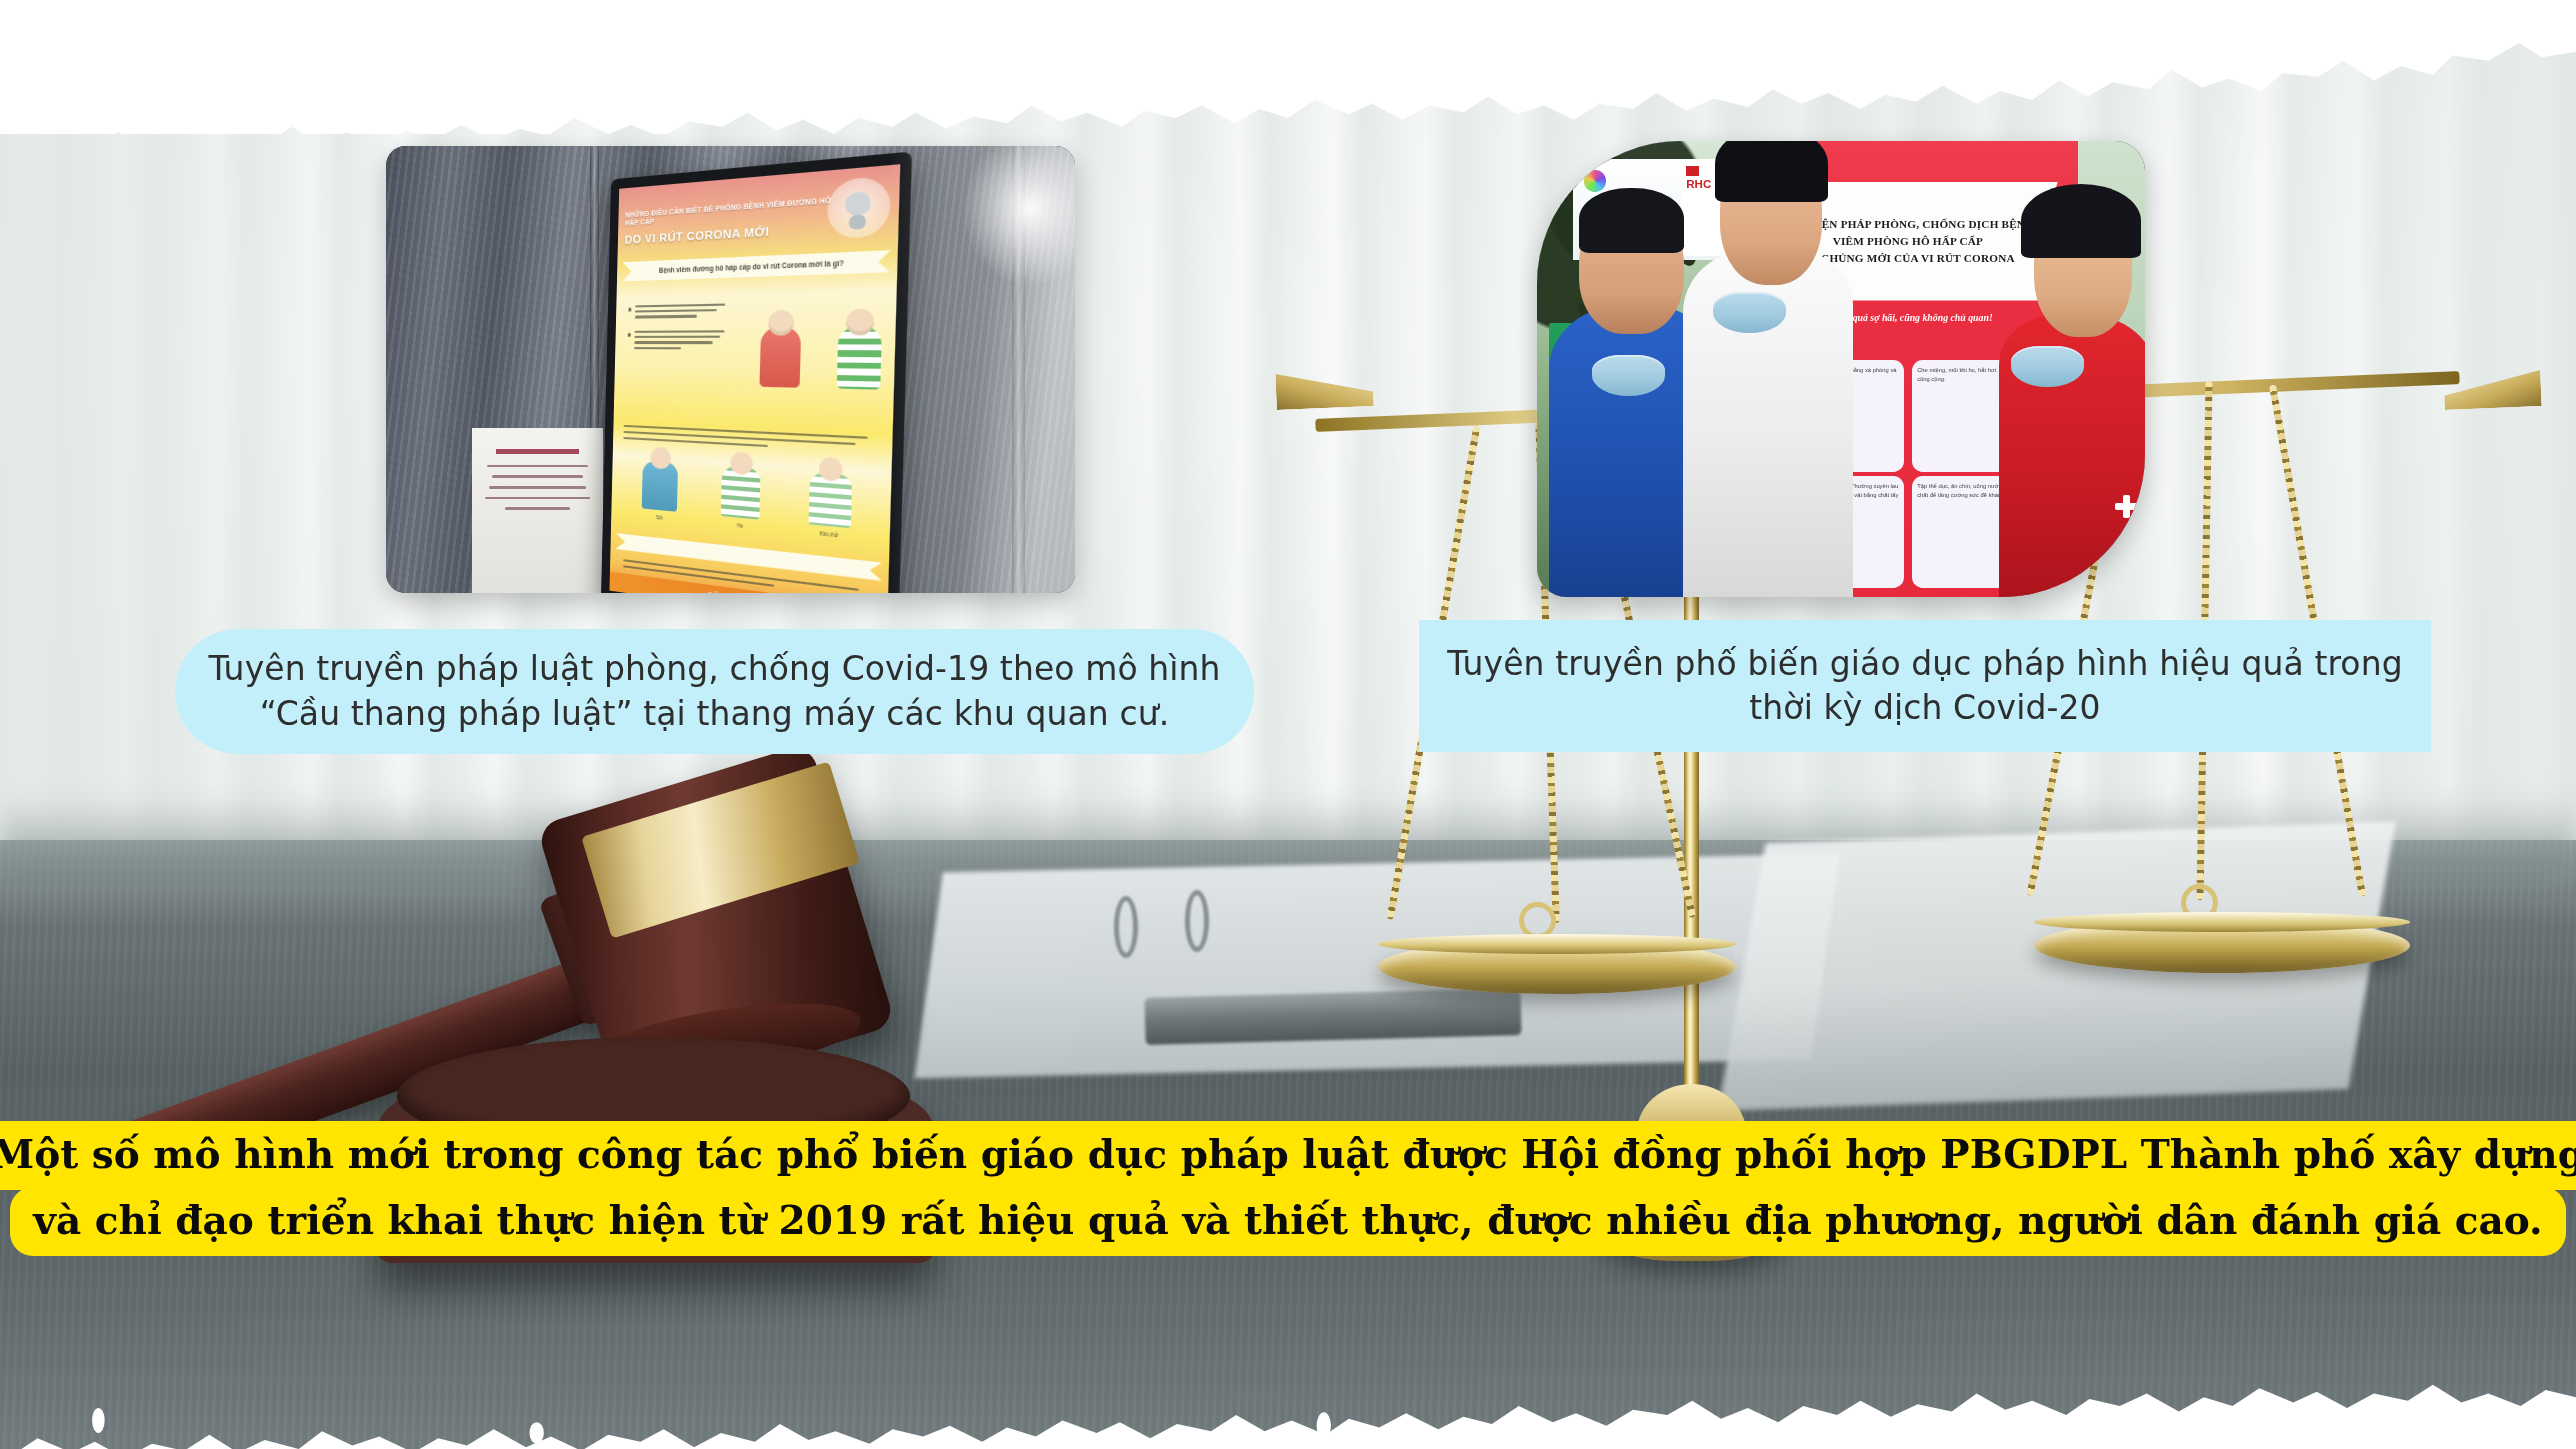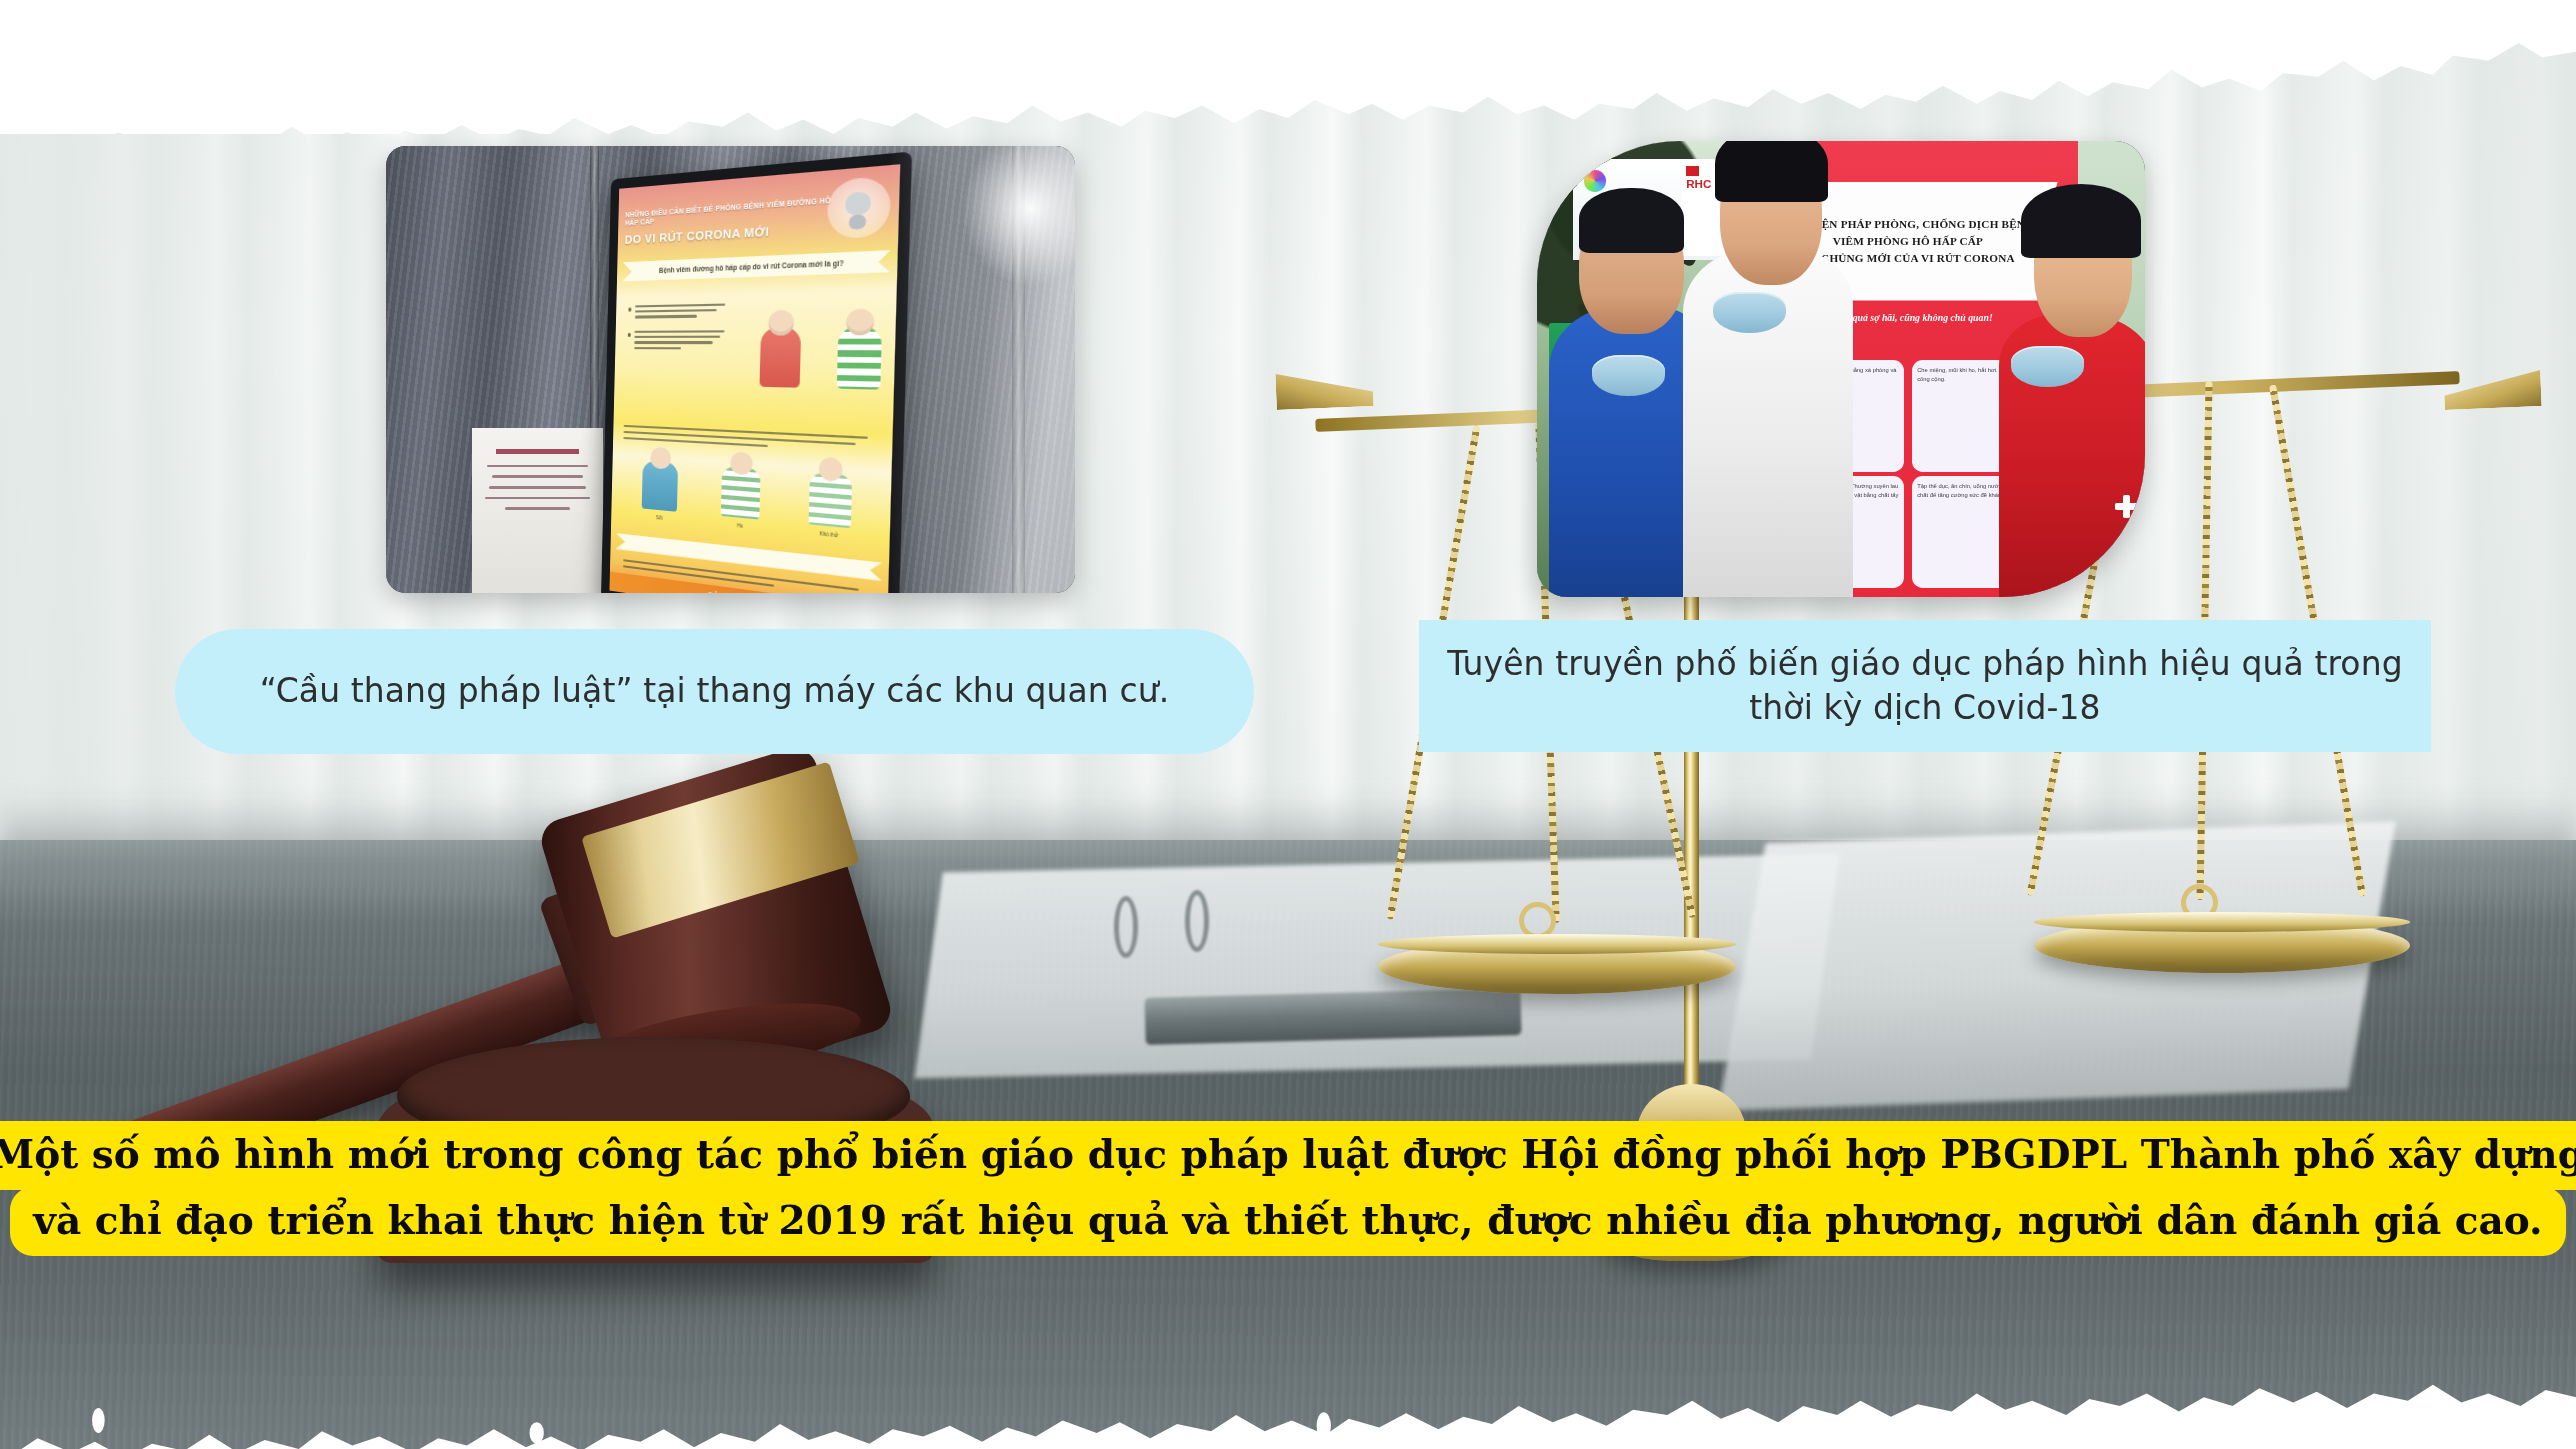--- a/index.html
+++ b/index.html
@@ -785,26 +785,27 @@
       <div class="mask" style="left:29%; bottom:58%; width:12%; height:9%;"></div>
 
       <div class="person p-red">
         <div class="rc-cross"></div>
       </div>
       <div class="mask" style="right:10%; bottom:46%; width:12%; height:9%;"></div>
     </div>
   </div>
 
   <div class="cap cap-left">
+    <span>Tuyên truyền pháp luật phòng, chống Covid-19 theo mô hình</span>
     <span>“Cầu thang pháp luật” tại thang máy các khu quan cư.</span>
   </div>
 
   <div class="cap cap-right">
     <span>Tuyên truyền phố biến giáo dục pháp hình hiệu quả trong</span>
-    <span>thời kỳ dịch Covid-18</span>
+    <span>thời kỳ dịch Covid-20</span>
   </div>
 
   <div class="banner">
     <div class="banner-line">Một số mô hình mới trong công tác phổ biến giáo dục pháp luật được Hội đồng phối hợp PBGDPL Thành phố xây dựng</div>
     <div class="banner-line">và chỉ đạo triển khai thực hiện từ 2019 rất  hiệu quả và thiết thực, được nhiều địa phương, người dân đánh giá cao.</div>
   </div>
 
   <div class="torn torn-top">
     <svg viewBox="0 0 2880 150" preserveAspectRatio="none" aria-hidden="true">
       <path fill="#ffffff" d="M0,0 H2880 V58 l-38,6 -26,-16 -34,20 -40,-6 -22,22 -36,-10 -30,16 -34,-22 -28,18 -40,-4 -24,20 -36,-14

